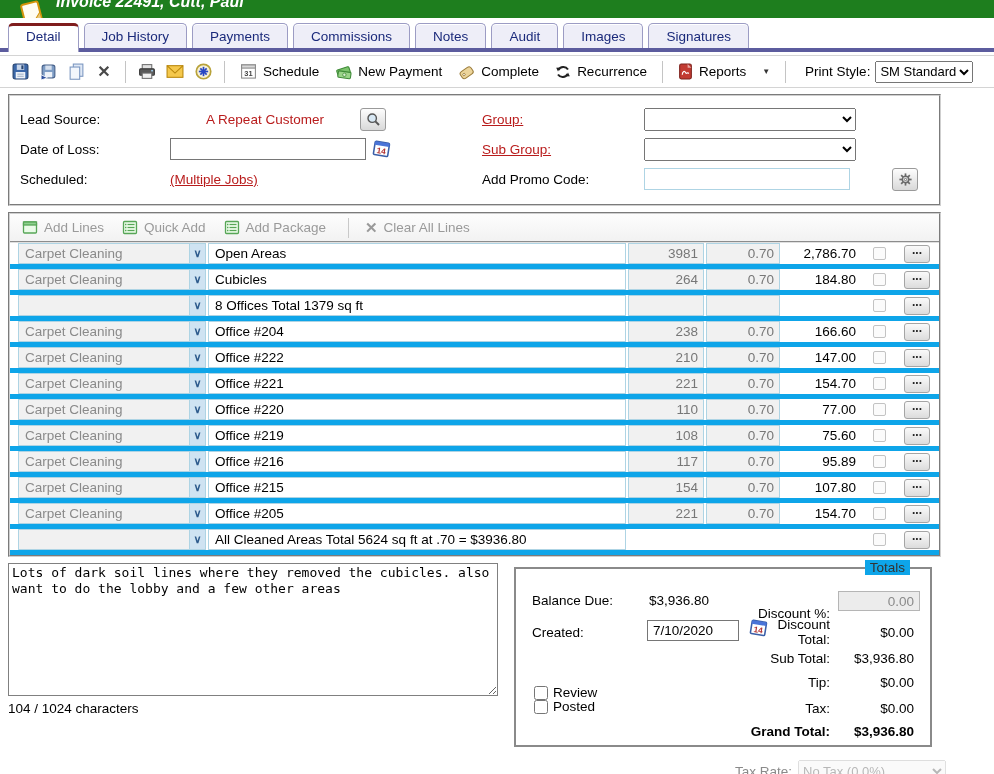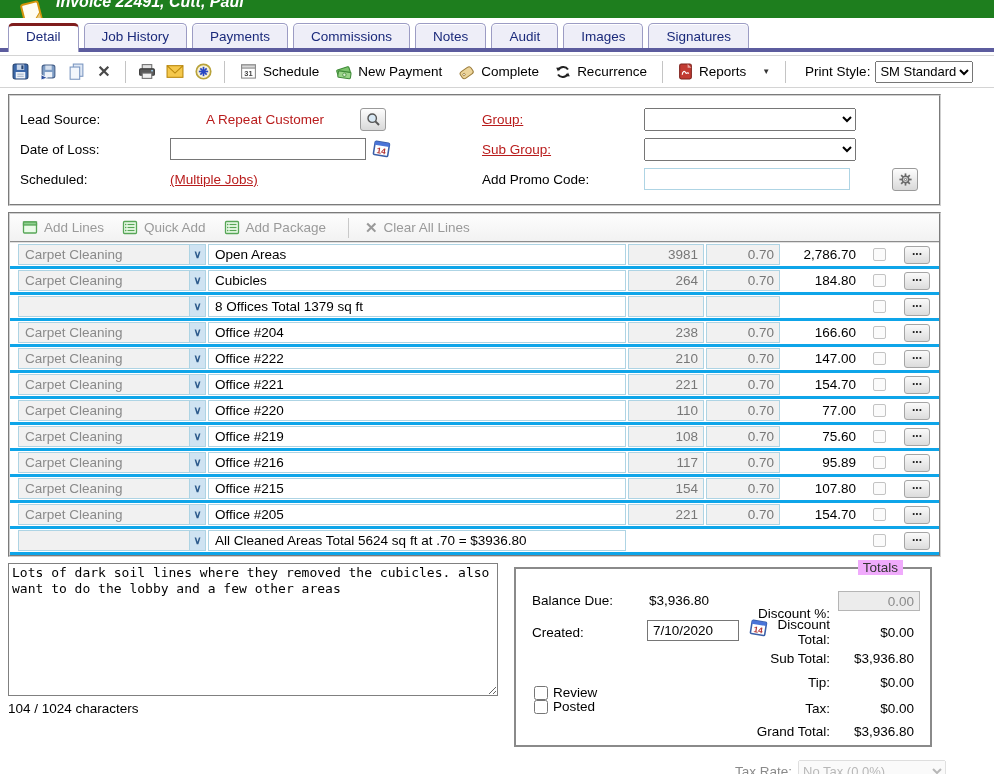--- a/index.html
+++ b/index.html
@@ -77,21 +77,21 @@
     display:flex; align-items:center; height:25px; background:#f7e1e1; font-weight:bold;
     border-bottom:1px solid #eccaca;
   }
   .gh-item { width:196px; padding-left:10px; }
   .gh-desc { width:420px; padding-left:4px; }
   .gh-qty  { width:80px; text-align:center; }
   .gh-price{ width:78px; text-align:center; }
   .gh-amt  { width:80px; text-align:right; padding-right:4px; }
   .gh-tax  { width:42px; text-align:center; }
 
-  .lrow { display:flex; align-items:center; height:26px; border-bottom:3px solid #0ea5e9; padding-left:8px; }
+  .lrow { display:flex; align-items:center; height:26px; border-bottom:5px solid #0ea5e9; padding-left:8px; }
   .item-box { display:flex; width:188px; }
   .item-input {
     width:171px; height:21px; background:#f1f1f1; border:1px solid #aed4e4; border-right:none;
     color:#8a8a8a; padding:2px 6px; overflow:hidden; white-space:nowrap;
   }
   .item-arrow {
     width:17px; height:21px; background:#cfe3f2; border:1px solid #aed4e4;
     color:#2d5a8c; font-weight:bold; font-size:11px; display:flex; align-items:center; justify-content:center; cursor:pointer;
   }
   .desc-input { width:418px; height:21px; border:1px solid #aed4e4; padding:2px 6px; margin-left:2px;
@@ -115,33 +115,33 @@
   
   .bottom { display:flex; margin:6px 0 0 8px; align-items:flex-start; }
   .notes-wrap { width:492px; }
   .notes-area {
     width:490px; height:133px; border:1px solid #808080; resize:both;
     font-family:"DejaVu Sans Mono", monospace; font-size:13px; padding:1px 3px; line-height:1.25;
   }
   .char-count { margin-top:2px; }
 
   .totals-box { position:relative; margin-left:14px; width:418px; height:180px; border:2px solid #8a8a8a; margin-top:4px; }
-  .totals-legend { position:absolute; top:-9px; right:27px; background:#f0abfc; padding:0 5px; color:#333; }
+  .totals-legend { position:absolute; top:-9px; right:20px; background:#0ea5e9; padding:0 5px; color:#333; }
   .t-abs { position:absolute; white-space:nowrap; }
   .t-lbl { color:#000; }
   .t-val {}
   .r { text-align:right; }
   .dis-input {
     width:82px; height:20px; background:#ececec; border:1px solid #b5b5b5; color:#8a8a8a;
     text-align:right; padding:2px 5px; font-size:13.5px; font-family:"Liberation Sans",sans-serif;
   }
   .created-input { width:92px; height:21px; border:1px solid #767676; padding:2px 5px; font-size:13.5px; font-family:"Liberation Sans",sans-serif; }
   .cb-row { display:flex; align-items:center; gap:5px; }
   .cb-row input { width:14px; height:14px; margin:0; }
-  .grand { font-weight:normal; }
+  .grand { font-weight:bold; }
 
   .taxrate-row { position:absolute; left:735px; top:760px; display:flex; align-items:center; gap:6px; color:#8a8a8a; }
   .taxrate-row select { width:148px; height:22px; color:#9a9a9a; font-size:13px; font-family:"Liberation Sans",sans-serif; }
   svg { display:block; }
 </style>
 </head>
 <body>
 
 <div class="titlebar">
   <span class="doc-icon-outer">

